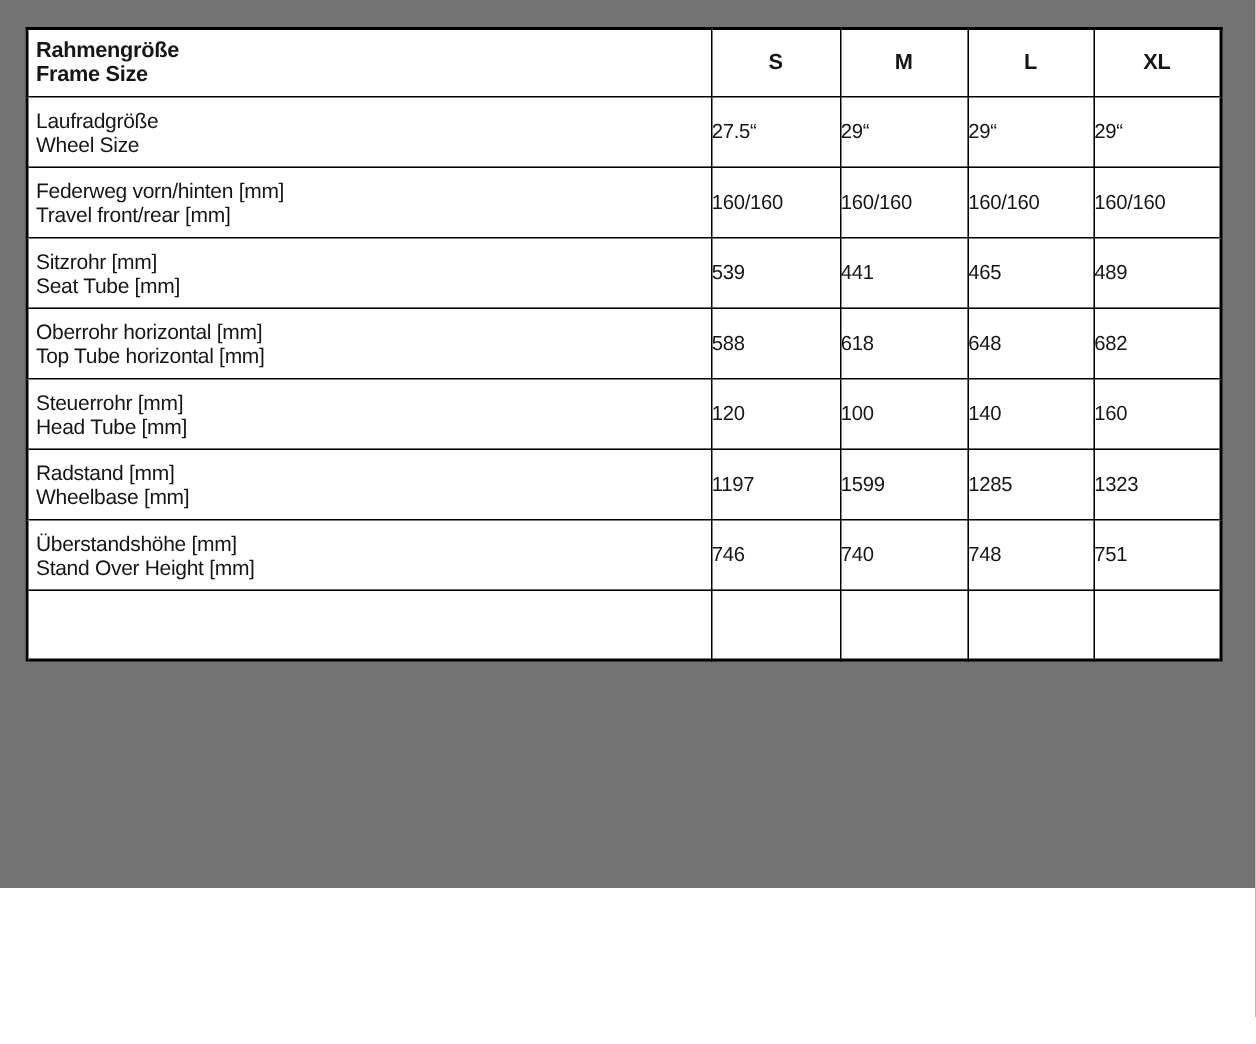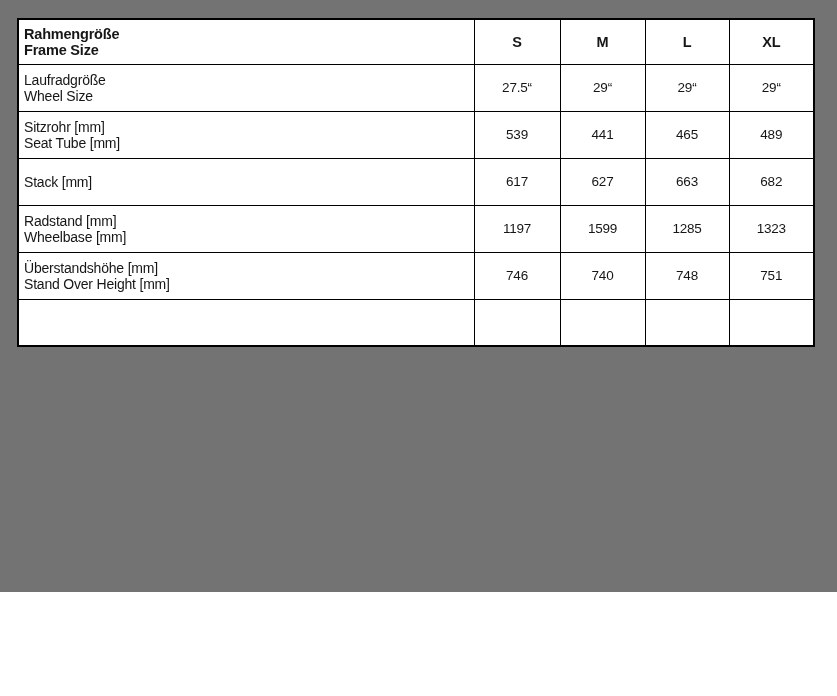--- a/index.html
+++ b/index.html
@@ -46,21 +46,21 @@
   }
   .label-line { font-size: 14px; line-height: 16px; font-weight: 400; }
   thead .label-line { font-weight: 700; font-size: 14.5px; }
   th.size-cell {
     text-align: center;
     font-weight: 700;
     font-size: 14.5px;
     height: 45px;
   }
   td.value-cell {
-    text-align: center;
+    text-align: left;
     font-size: 13.5px;
     font-weight: 400;
     height: 47px;
   }
   tbody td.label-cell { height: 47px; }
   tr.stub-row td { height: 47px; }
 </style>
 </head>
 <body>
 
@@ -92,36 +92,57 @@
               <div class="label-line">Laufradgröße</div>
               <div class="label-line">Wheel Size</div>
             </td>
             <td class="value-cell">27.5“</td>
             <td class="value-cell">29“</td>
             <td class="value-cell">29“</td>
             <td class="value-cell">29“</td>
           </tr>
           <tr>
             <td class="label-cell">
+              <div class="label-line">Federweg vorn/hinten [mm]</div>
+              <div class="label-line">Travel front/rear [mm]</div>
+            </td>
+            <td class="value-cell">160/160</td>
+            <td class="value-cell">160/160</td>
+            <td class="value-cell">160/160</td>
+            <td class="value-cell">160/160</td>
+          </tr>
+          <tr>
+            <td class="label-cell">
               <div class="label-line">Sitzrohr [mm]</div>
               <div class="label-line">Seat Tube [mm]</div>
             </td>
             <td class="value-cell">539</td>
             <td class="value-cell">441</td>
             <td class="value-cell">465</td>
             <td class="value-cell">489</td>
           </tr>
           <tr>
             <td class="label-cell">
-              <div class="label-line">Stack [mm]</div>
+              <div class="label-line">Oberrohr horizontal [mm]</div>
+              <div class="label-line">Top Tube horizontal [mm]</div>
             </td>
-            <td class="value-cell">617</td>
-            <td class="value-cell">627</td>
-            <td class="value-cell">663</td>
+            <td class="value-cell">588</td>
+            <td class="value-cell">618</td>
+            <td class="value-cell">648</td>
             <td class="value-cell">682</td>
+          </tr>
+          <tr>
+            <td class="label-cell">
+              <div class="label-line">Steuerrohr [mm]</div>
+              <div class="label-line">Head Tube [mm]</div>
+            </td>
+            <td class="value-cell">120</td>
+            <td class="value-cell">100</td>
+            <td class="value-cell">140</td>
+            <td class="value-cell">160</td>
           </tr>
           <tr>
             <td class="label-cell">
               <div class="label-line">Radstand [mm]</div>
               <div class="label-line">Wheelbase [mm]</div>
             </td>
             <td class="value-cell">1197</td>
             <td class="value-cell">1599</td>
             <td class="value-cell">1285</td>
             <td class="value-cell">1323</td>

